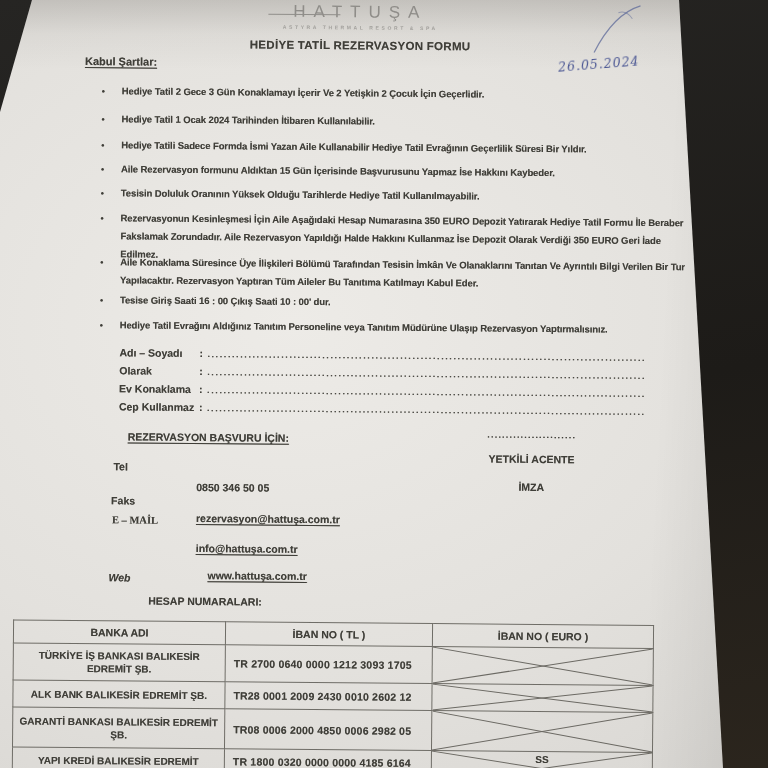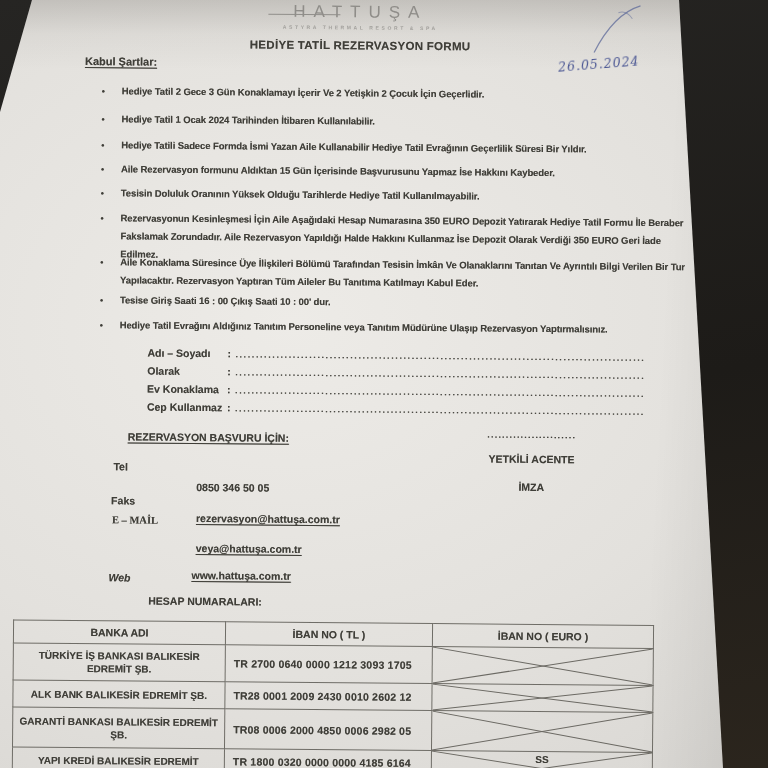--- a/index.html
+++ b/index.html
@@ -36,21 +36,21 @@
   .hand {
     font-family:"DejaVu Serif", serif; font-style:italic; font-weight:400;
     color:#4a5693; font-size:12.5px; letter-spacing:1px;
     transform:rotate(-5deg); filter:blur(0.3px); text-shadow:none; white-space:nowrap;
   }
   .section-head { font-size:11px; text-decoration:underline; text-underline-offset:2px; }
   .bullet { font-size:9.5px; line-height:18px; }
   .bullet .b-dot { position:absolute; left:2px; top:0; font-size:9px; }
   .bullet .b-text { margin-left:22px; letter-spacing:-0.1px; }
   .frow { display:flex; align-items:flex-end; font-size:10.5px; white-space:nowrap; }
-  .frow .fl { width:80px; flex:none;margin-left:28px; }
+  .frow .fl { width:80px; flex:none; }
   .frow .fc { width:8px; flex:none; }
   .frow .fd { flex:1; overflow:hidden; font-size:9px; letter-spacing:1.6px; color:#4a4943; }
   .small-lbl { font-size:10.5px; }
   .val { font-size:10.5px; }
   .ul { text-decoration:underline; text-underline-offset:2px; }
   .agent-dots { font-size:9px; letter-spacing:1.2px; }
   .tbl { border-collapse:collapse; table-layout:fixed; width:640px; }
   .tbl td { border:1px solid #6f6d67; vertical-align:middle; overflow:hidden; }
   .tbl .hcell { font-size:10.5px; text-align:center; padding:3px 2px; }
   .tbl .bank { font-size:10px; text-align:center; line-height:13px; padding:2px 6px; }
@@ -143,24 +143,24 @@
 
     <div class="abs section-head" style="left:131px; top:430px; font-size:10.5px;">REZERVASYON BAŞVURU İÇİN:</div>
 
     <div class="abs small-lbl" style="left:117px; top:460px;">Tel</div>
     <div class="abs val" style="left:200px; top:480px;">0850 346 50 05</div>
 
     <div class="abs small-lbl" style="left:115px; top:487px;margin-top:7px;">Faks</div>
 
     <div class="abs small-lbl" style="left:116px; top:514px;font-family:Liberation Serif, serif;">E – MAİL</div>
     <div class="abs val ul" style="left:200px; top:511px;">rezervasyon@hattuşa.com.tr</div>
-    <div class="abs val ul" style="left:200px; top:541px;">veya@hattuşa.com.tr</div>
+    <div class="abs val ul" style="left:200px; top:541px;">info@hattuşa.com.tr</div>
 
     <div class="abs small-lbl" style="left:113px; top:571px;font-style:italic;">Web</div>
-    <div class="abs val ul" style="left:196px; top:568px;">www.hattuşa.com.tr</div>
+    <div class="abs val ul" style="left:212px; top:568px;">www.hattuşa.com.tr</div>
 
     <div class="abs agent-dots center" style="left:455px; top:426px; width:160px;">........................</div>
     <div class="abs small-lbl center" style="left:455px; top:449px; width:160px;">YETKİLİ ACENTE</div>
     <div class="abs small-lbl center" style="left:455px; top:477px; width:160px;">İMZA</div>
 
     <div class="abs small-lbl" style="left:153px; top:594px;">HESAP NUMARALARI:</div>
 
     <table class="tbl abs" style="left:18px; top:620px;">
       <colgroup>
           <col style="width:212px">

